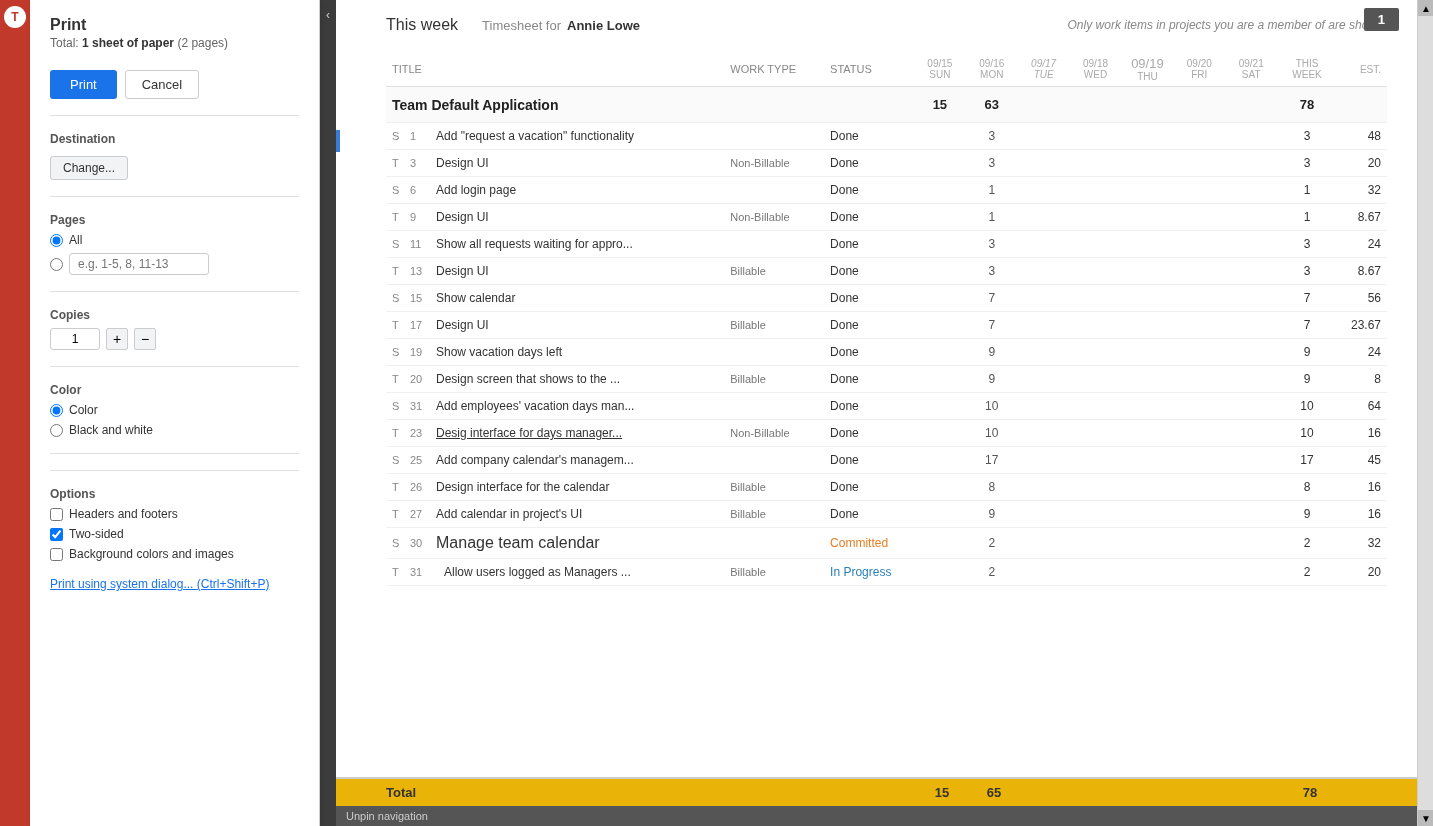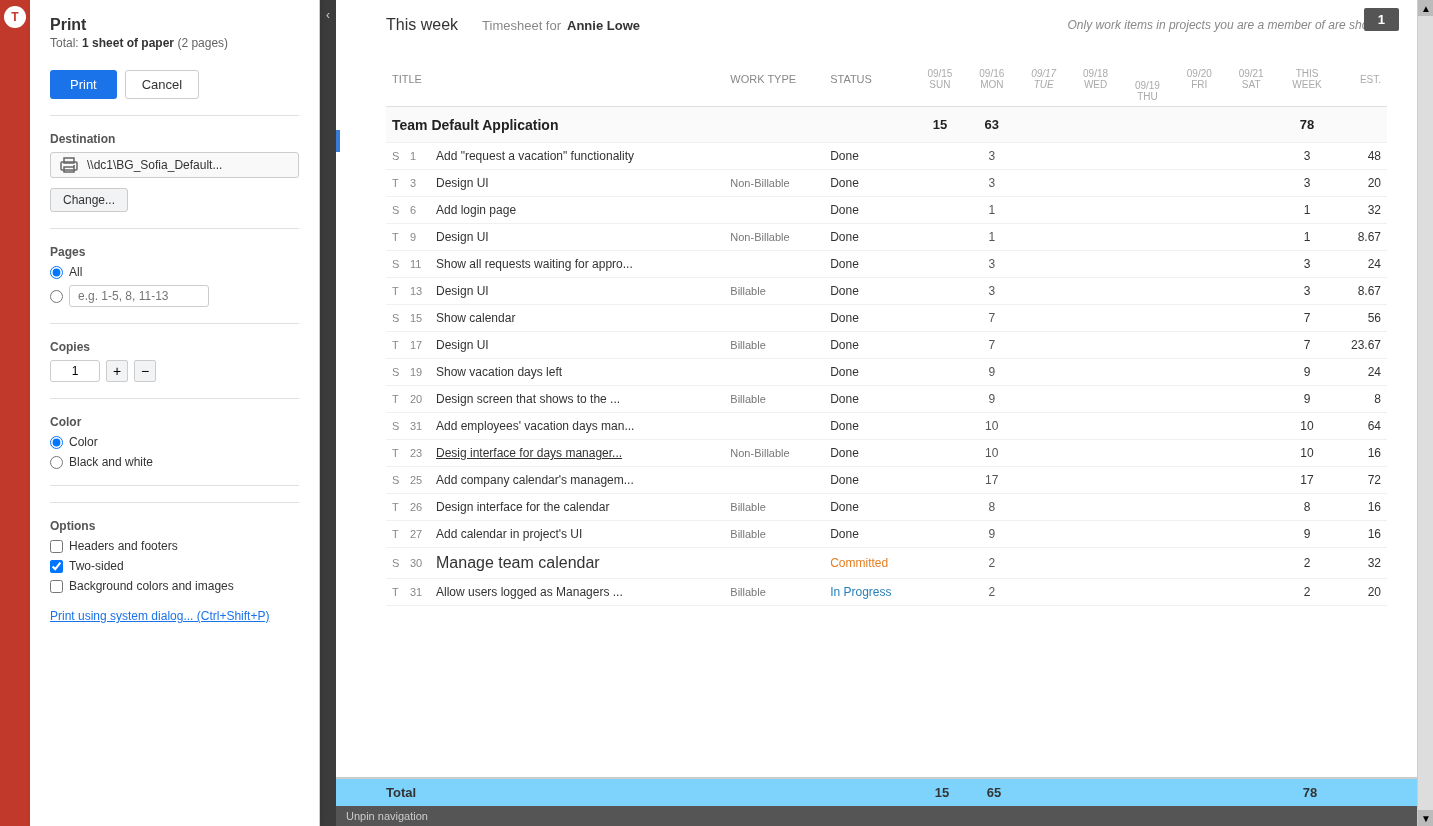--- a/index.html
+++ b/index.html
@@ -300,29 +300,20 @@
 
     <div class="print-buttons">
       <button class="btn-print">Print</button>
       <button class="btn-cancel">Cancel</button>
     </div>
 
     <hr class="divider">
 
     <div class="form-row">
       <div class="form-label">Destination</div>
-      <div class="destination-box">
-        <svg width="20" height="16" viewBox="0 0 20 16">
-          <rect x="2" y="5" width="16" height="8" rx="1" fill="none" stroke="#666" stroke-width="1.5"></rect>
-          <rect x="5" y="1" width="10" height="5" rx="0" fill="none" stroke="#666" stroke-width="1.5"></rect>
-          <rect x="5" y="10" width="10" height="5" rx="0" fill="none" stroke="#666" stroke-width="1.5"></rect>
-          <circle cx="15" cy="9" r="1" fill="#666"></circle>
-        </svg>
-        <span>\\dc1\BG_Sofia_Default...</span>
-      </div>
       <button class="btn-change">Change...</button>
     </div>
 
     <hr class="divider">
 
     <div class="form-row">
       <div class="form-label">Pages</div>
       <div class="radio-group">
         <label class="radio-item">
           <input type="radio" name="pages" checked="" style="">
@@ -421,21 +412,21 @@
             </th>
             <th class="col-date num" style="text-align:center;font-style:italic;">
               <div style="font-size:10px; color:#aaa;">09/17</div>
               <div style="font-size:10px; color:#aaa;">TUE</div>
             </th>
             <th class="col-date num" style="text-align:center;">
               <div style="font-size:10px; color:#aaa;">09/18</div>
               <div style="font-size:10px; color:#aaa;">WED</div>
             </th>
             <th class="col-date num" style="text-align:center;">
-              <div style="font-size:10px; color:#aaa;margin-top:24px;">09/19</div>
+              <div style="font-size:13px; color:#aaa;">09/19</div>
               <div style="font-size:10px; color:#aaa;">THU</div>
             </th>
             <th class="col-date num" style="text-align:center;">
               <div style="font-size:10px; color:#aaa;">09/20</div>
               <div style="font-size:10px; color:#aaa;">FRI</div>
             </th>
             <th class="col-date num" style="text-align:center;">
               <div style="font-size:10px; color:#aaa;">09/21</div>
               <div style="font-size:10px; color:#aaa;">SAT</div>
             </th>
@@ -714,21 +705,21 @@
       <td><span class="worktype-text" style="font-size:11px; color:#777;"></span></td>
       <td><span class="status-done" style="font-size:12px;">Done</span></td>
       <td class="td-num" style="color:#555;"></td>
       <td class="td-num" style="color:#555;">17</td>
       <td class="td-num" style="color:#555;"></td>
       <td class="td-num" style="color:#555;"></td>
       <td class="td-num" style="color:#555;"></td>
       <td class="td-num" style="color:#555;"></td>
       <td class="td-num" style="color:#555;"></td>
       <td class="td-num" style="color:#333;">17</td>
-      <td class="td-right" style="color:#333;">72</td>
+      <td class="td-right" style="color:#333;">45</td>
     </tr>
             <tr>
       <td>
         <div class="title-cell">
           <span class="type-badge" style="color:#888; font-size:11px; min-width:14px;">T</span>
           <span class="item-num" style="color:#888; font-size:11px; min-width:22px;">26</span>
           <span class="item-title" style="font-size:12px;">Design interface for the calendar</span>
         </div>
       </td>
       <td><span class="worktype-text" style="font-size:11px; color:#777;">Billable</span></td>
@@ -781,40 +772,40 @@
       <td class="td-num" style="color:#555;"></td>
       <td class="td-num" style="color:#555;"></td>
       <td class="td-num" style="color:#333;">2</td>
       <td class="td-right" style="color:#333;">32</td>
     </tr>
             <tr>
       <td>
         <div class="title-cell">
           <span class="type-badge" style="color:#888; font-size:11px; min-width:14px;">T</span>
           <span class="item-num" style="color:#888; font-size:11px; min-width:22px;">31</span>
-          <span class="item-title" style="font-size:12px;">Allow users logged as Managers ...</span>
+          <span class="item-title" style="font-size:12px;margin-left:8px;">Allow users logged as Managers ...</span>
         </div>
       </td>
       <td><span class="worktype-text" style="font-size:11px; color:#777;">Billable</span></td>
       <td><span class="status-inprogress" style="font-size:12px;">In Progress</span></td>
       <td class="td-num" style="color:#555;"></td>
       <td class="td-num" style="color:#555;">2</td>
       <td class="td-num" style="color:#555;"></td>
       <td class="td-num" style="color:#555;"></td>
       <td class="td-num" style="color:#555;"></td>
       <td class="td-num" style="color:#555;"></td>
       <td class="td-num" style="color:#555;"></td>
       <td class="td-num" style="color:#333;">2</td>
       <td class="td-right" style="color:#333;">20</td>
     </tr>
           </tbody>
       </table>
     </div>
 
-    <div style="background:#7dd3fc; border-top:2px solid #ccc; display:flex; align-items:center; padding:6px 30px 6px 50px; font-size:13px; font-weight:bold; color:#333;">
+    <div style="background:#eab308; border-top:2px solid #ccc; display:flex; align-items:center; padding:6px 30px 6px 50px; font-size:13px; font-weight:bold; color:#333;">
       <div style="width:340px;">Total</div>
       <div style="display:flex; gap:0;">
         <div style="width:100px; text-align:center; color:#777;"></div>
         <div style="width:90px;"></div>
         <div style="width:52px; text-align:center;">15</div>
         <div style="width:52px; text-align:center;">65</div>
         <div style="width:52px; text-align:center;"></div>
         <div style="width:52px; text-align:center;"></div>
         <div style="width:52px; text-align:center;"></div>
         <div style="width:52px; text-align:center;"></div>

